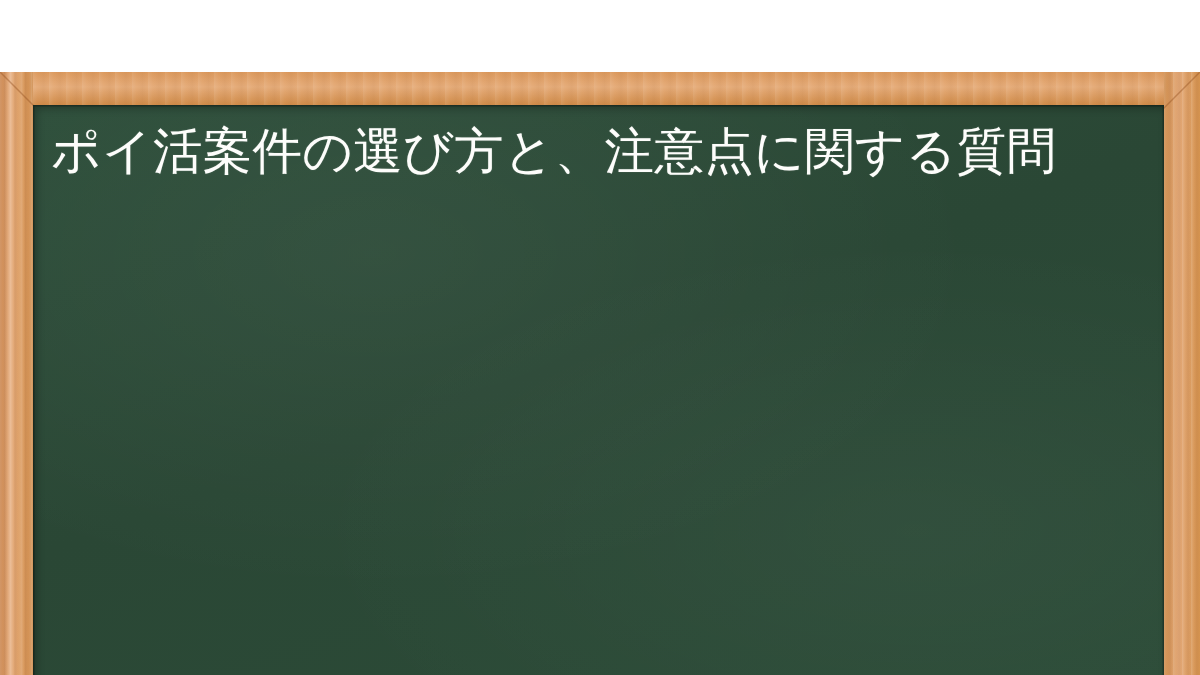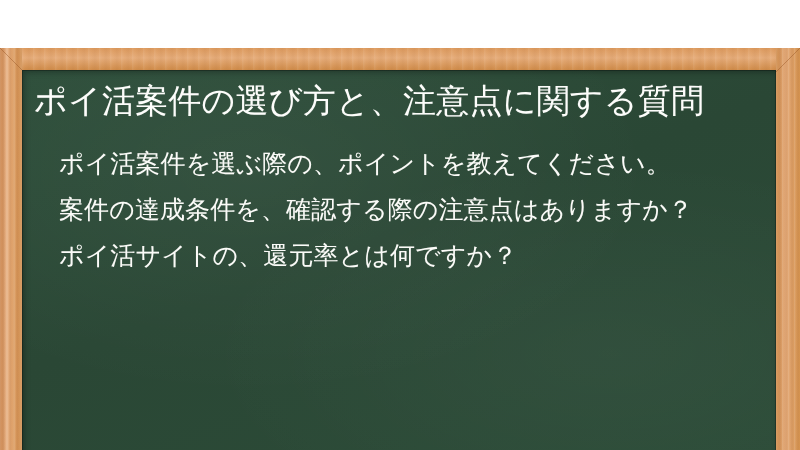--- a/index.html
+++ b/index.html
@@ -186,24 +186,19 @@
     <svg width="34" height="34" viewBox="0 0 34 34" aria-hidden="true">
       <path d="M34 0 L0 34" stroke="rgba(150,85,35,0.45)" stroke-width="1" fill="none"></path>
     </svg>
   </div>
 
   <div class="board">
     <div class="board-content">
 
       <h1 class="board-title">ポイ活案件の選び方と、注意点に関する質問</h1>
 
-      <ul class="question-list">
-        <li class="question-item">ポイ活案件を選ぶ際の、ポイントを教えてください。</li>
-        <li class="question-item">案件の達成条件を、確認する際の注意点はありますか？</li>
-        <li class="question-item">ポイ活サイトの、還元率とは何ですか？</li>
-      </ul>
 
     </div>
   </div>
 
   <div class="chalk"></div>
 
 </div>
 
 </body></html>

